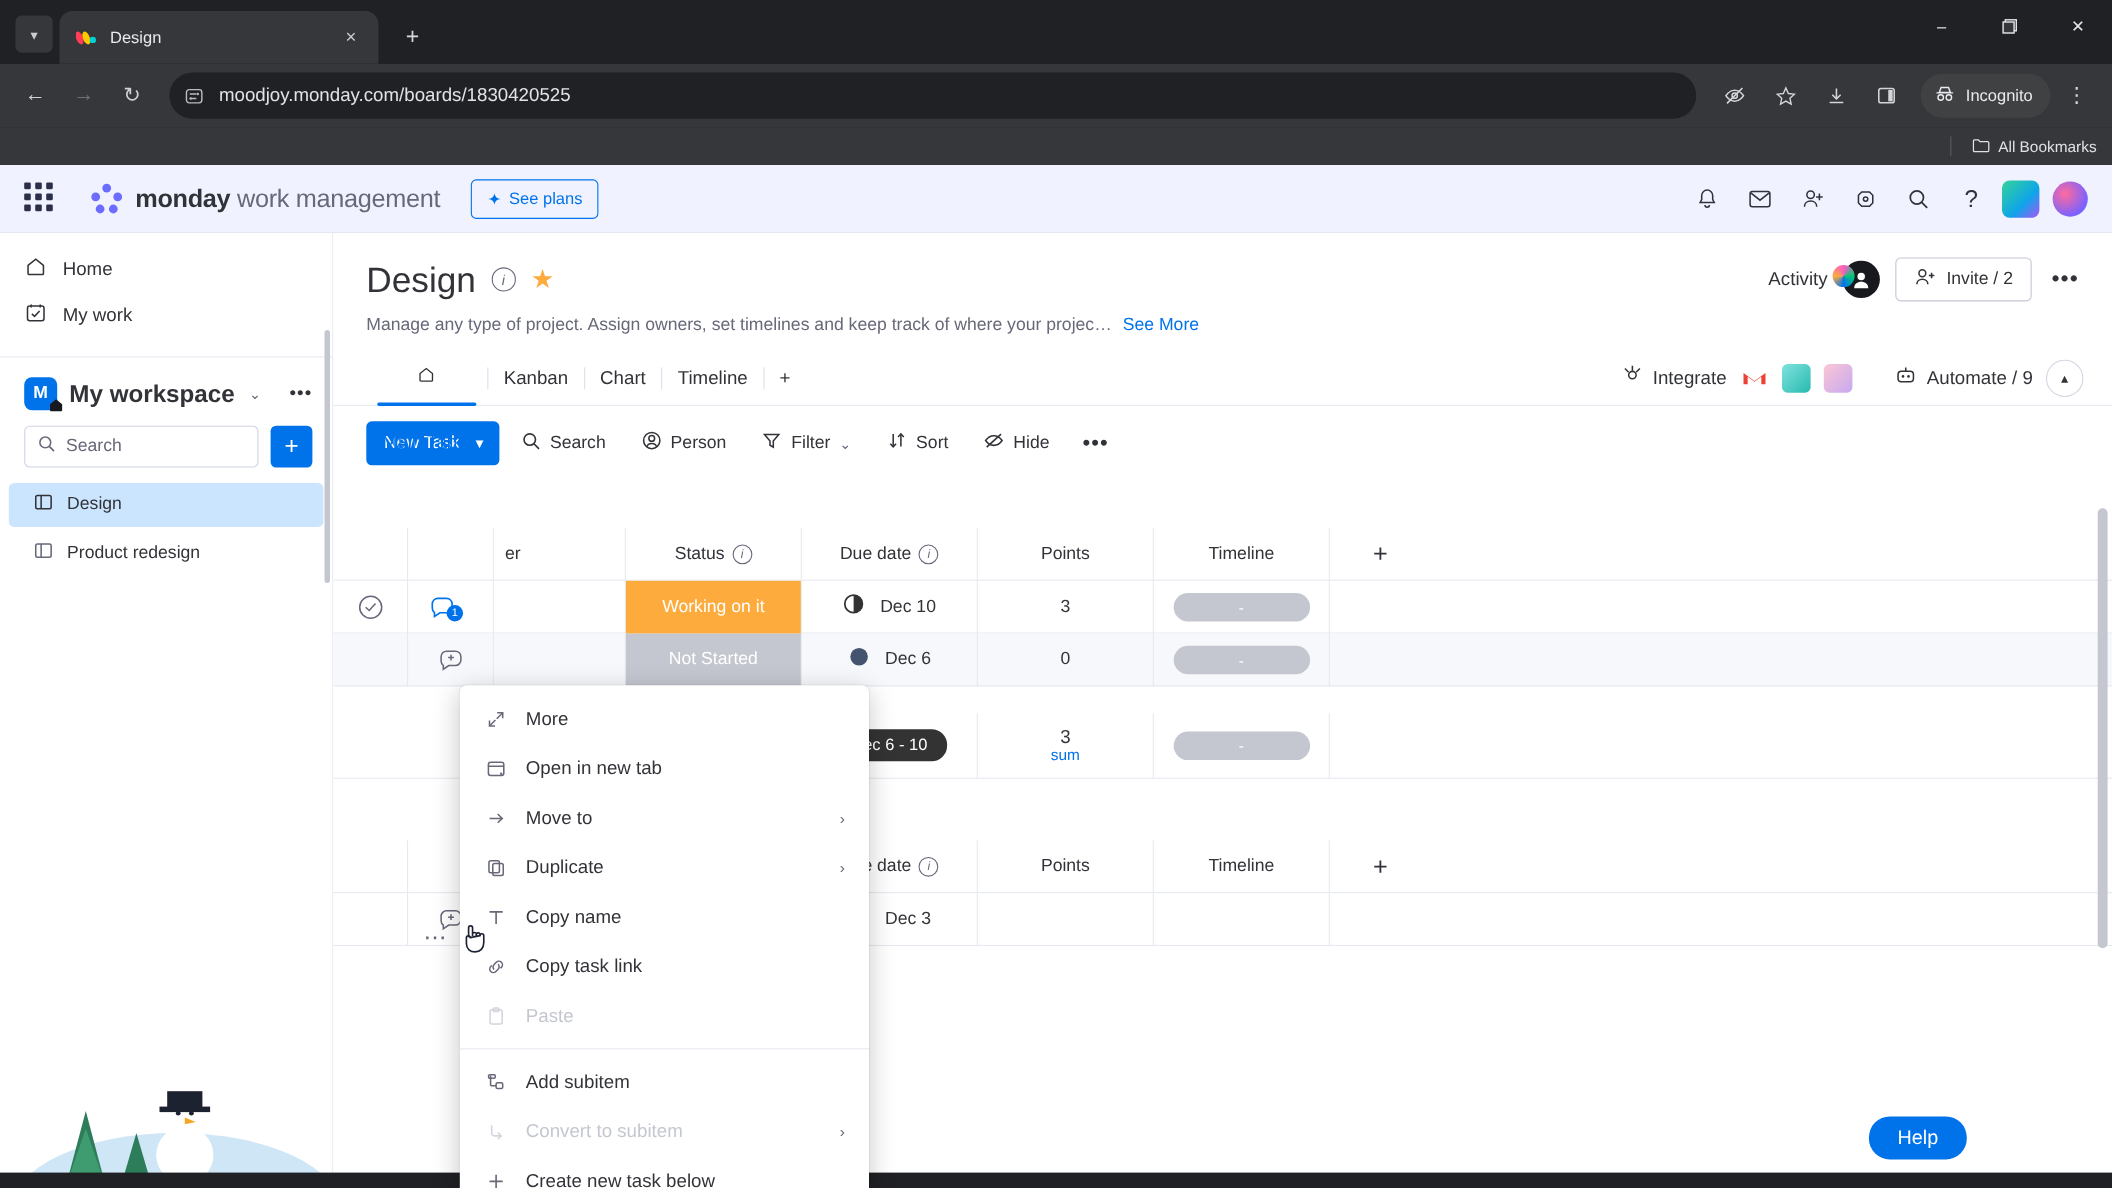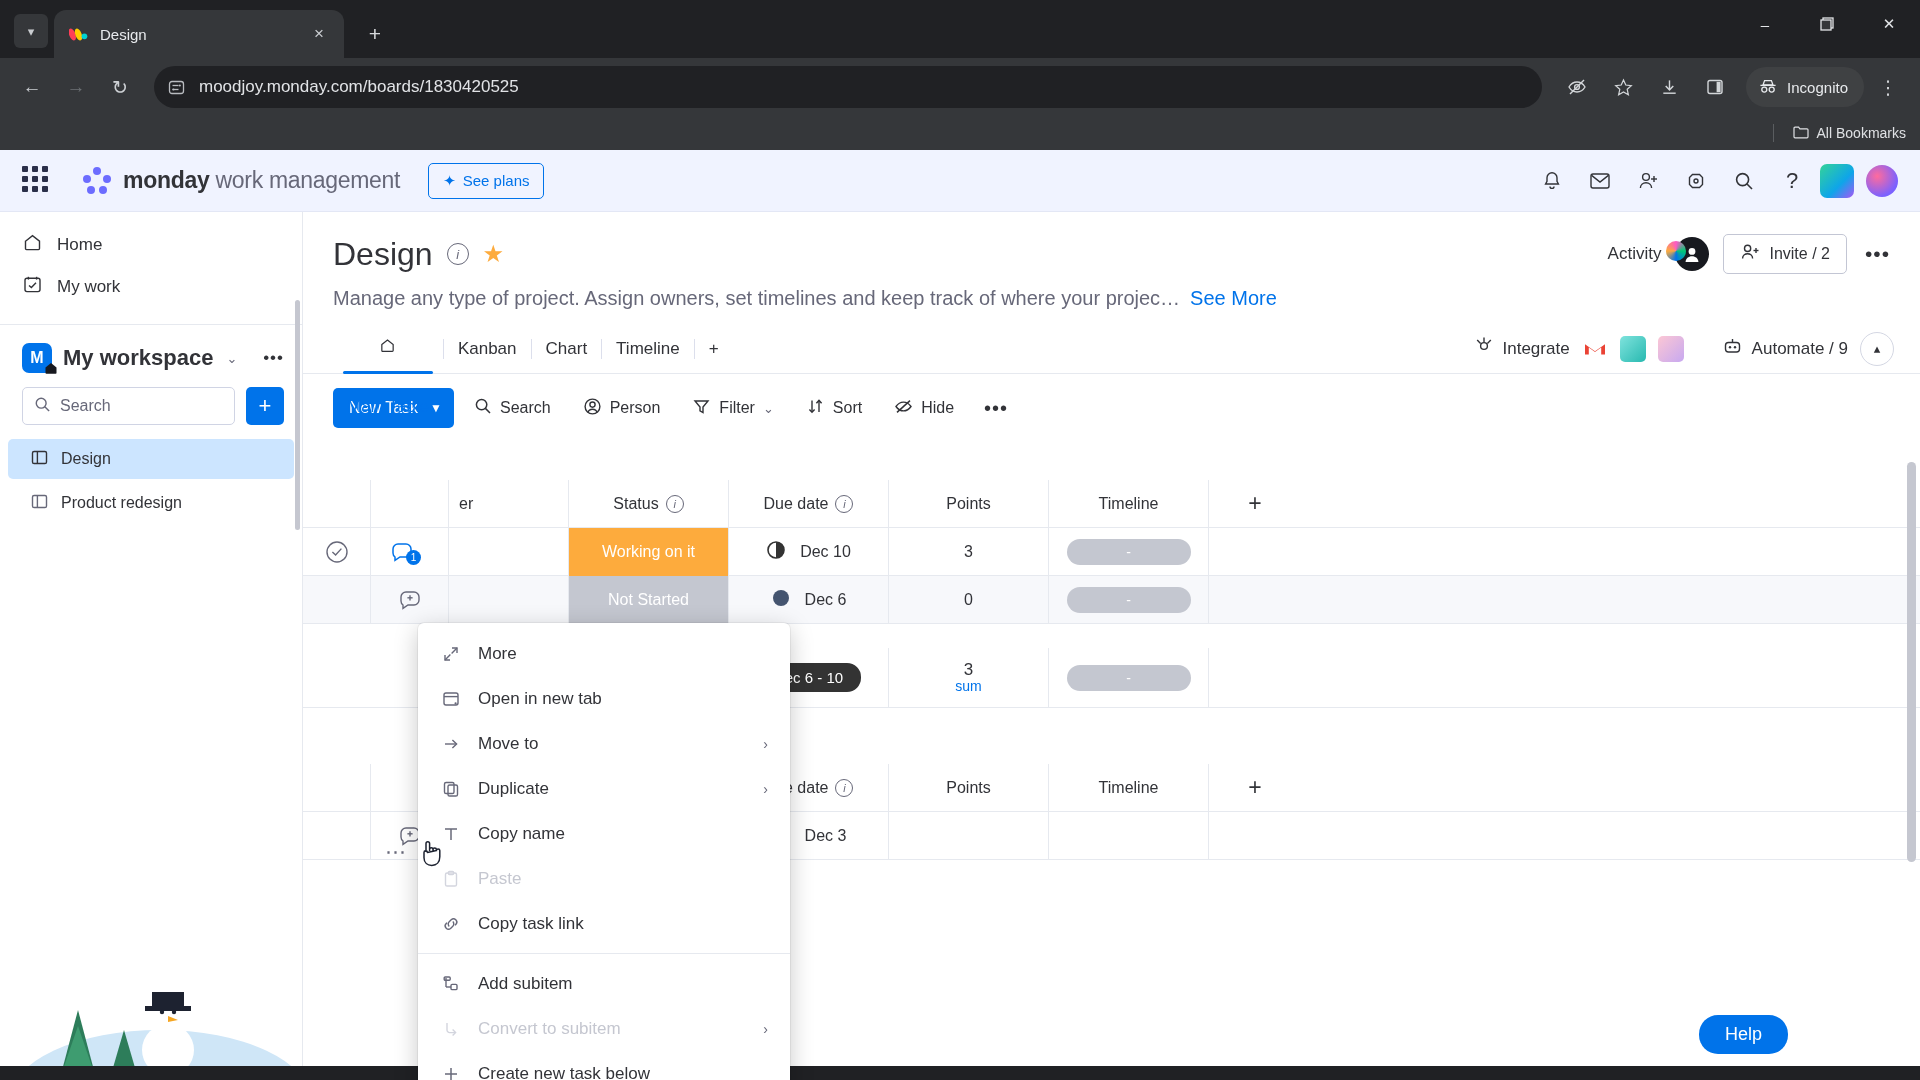--- a/index.html
+++ b/index.html
@@ -101,21 +101,21 @@
   .board-title { font-size: 32px; font-weight: 400; color: #323338; }
   .info-ico { width: 22px; height: 22px; border-radius: 50%; border: 1.6px solid #676879; color: #676879; font-size: 13px; display: flex; align-items: center; justify-content: center; font-style: italic; }
   .star { color: #fdab3d; font-size: 24px; }
   .board-head-right { margin-left: auto; display: flex; align-items: center; gap: 14px; }
   .activity-lbl { font-size: 17px; color: #323338; }
   .act-av { width: 34px; height: 34px; border-radius: 50%; background: #17191f; position: relative; display:flex; align-items:center; justify-content:center;}
   .act-av::before { content:''; position:absolute; left:-9px; top:4px; width:20px; height:20px; border-radius:50%;
      background: conic-gradient(#ff5ac4,#00c875,#0073ea,#fdab3d,#ff5ac4); }
   .invite-btn { height: 40px; border: 1px solid #c3c6d4; border-radius: 5px; display: flex; align-items: center; gap: 9px; padding: 0 16px; font-size: 16px; color: #323338; background:#fff;}
   .head-dots { font-size: 21px; color: #323338; letter-spacing: 1px; padding: 0 4px;}
-  .board-desc { margin-top: 13px; font-size: 20px; color: #676879; display: flex; align-items: baseline; gap: 10px; }
+  .board-desc { margin-top: 13px; font-size: 16px; color: #676879; display: flex; align-items: baseline; gap: 10px; }
   .see-more { color: #0073ea; }
 
   .tabs-row { display: flex; align-items: center; padding: 0 26px 0 30px; border-bottom: 1px solid #e6e9ef; margin-top: 14px; height: 50px;}
   .vtab { display: flex; align-items: center; gap: 8px; font-size: 17px; color: #323338; padding: 0 14px; height: 50px; line-height: 50px; position: relative; flex-direction: column; }
   .vtab.active { color: #0073ea; }
   .vtab.active::after { content: ''; position: absolute; left: 10px; right: 10px; bottom: 0; height: 3px; background: #0073ea; border-radius: 2px; }
   .tab-div { width: 1px; height: 20px; background: #dcdfec; }
   .tabs-right { margin-left: auto; display: flex; align-items: center; gap: 12px; }
   .integ { display: flex; align-items: center; gap: 9px; font-size: 17px; color: #323338; }
   .mini-ico { width: 26px; height: 26px; border-radius: 5px; }
@@ -789,37 +789,37 @@
         </div>
         <div class="ctx-item">
           <span class="ctx-ico">
             <svg width="18" height="18" viewBox="0 0 18 18">
               <line x1="3" y1="4" x2="15" y2="4" stroke="#676879" stroke-width="1.5"></line>
               <line x1="9" y1="4" x2="9" y2="15" stroke="#676879" stroke-width="1.5"></line>
             </svg>
           </span>
           <span>Copy name</span>
         </div>
+        <div class="ctx-item">
+          <span class="ctx-ico">
+            <svg width="18" height="18" viewBox="0 0 18 18">
+              <path d="M7.2 11.4a3.2 3.2 0 010-4.6l2-2a3.2 3.2 0 014.6 4.6l-.9.9" fill="none" stroke="#676879" stroke-width="1.4"></path>
+              <path d="M10.8 6.6a3.2 3.2 0 010 4.6l-2 2a3.2 3.2 0 01-4.6-4.6l.9-.9" fill="none" stroke="#676879" stroke-width="1.4"></path>
+            </svg>
+          </span>
+          <span>Copy task link</span>
+        </div>
         <div class="ctx-item dis">
           <span class="ctx-ico">
             <svg width="18" height="18" viewBox="0 0 18 18">
               <rect x="3.5" y="3" width="11" height="13" rx="1.6" fill="none" stroke="#d3d5de" stroke-width="1.4"></rect>
               <rect x="6.4" y="1.4" width="5.2" height="3.2" rx="1" fill="none" stroke="#d3d5de" stroke-width="1.4"></rect>
             </svg>
           </span>
           <span>Paste</span>
-        </div>
-        <div class="ctx-item">
-          <span class="ctx-ico">
-            <svg width="18" height="18" viewBox="0 0 18 18">
-              <path d="M7.2 11.4a3.2 3.2 0 010-4.6l2-2a3.2 3.2 0 014.6 4.6l-.9.9" fill="none" stroke="#676879" stroke-width="1.4"></path>
-              <path d="M10.8 6.6a3.2 3.2 0 010 4.6l-2 2a3.2 3.2 0 01-4.6-4.6l.9-.9" fill="none" stroke="#676879" stroke-width="1.4"></path>
-            </svg>
-          </span>
-          <span>Copy task link</span>
         </div>
         <div class="ctx-sep"></div>
         <div class="ctx-item">
           <span class="ctx-ico">
             <svg width="18" height="18" viewBox="0 0 18 18">
               <line x1="4" y1="3" x2="4" y2="12" stroke="#676879" stroke-width="1.4"></line>
               <line x1="4" y1="12" x2="9" y2="12" stroke="#676879" stroke-width="1.4"></line>
               <rect x="9" y="9.4" width="6" height="5.2" rx="1.2" fill="none" stroke="#676879" stroke-width="1.4"></rect>
               <rect x="2.2" y="2" width="6" height="3.2" rx="1" fill="none" stroke="#676879" stroke-width="1.4"></rect>
             </svg>

